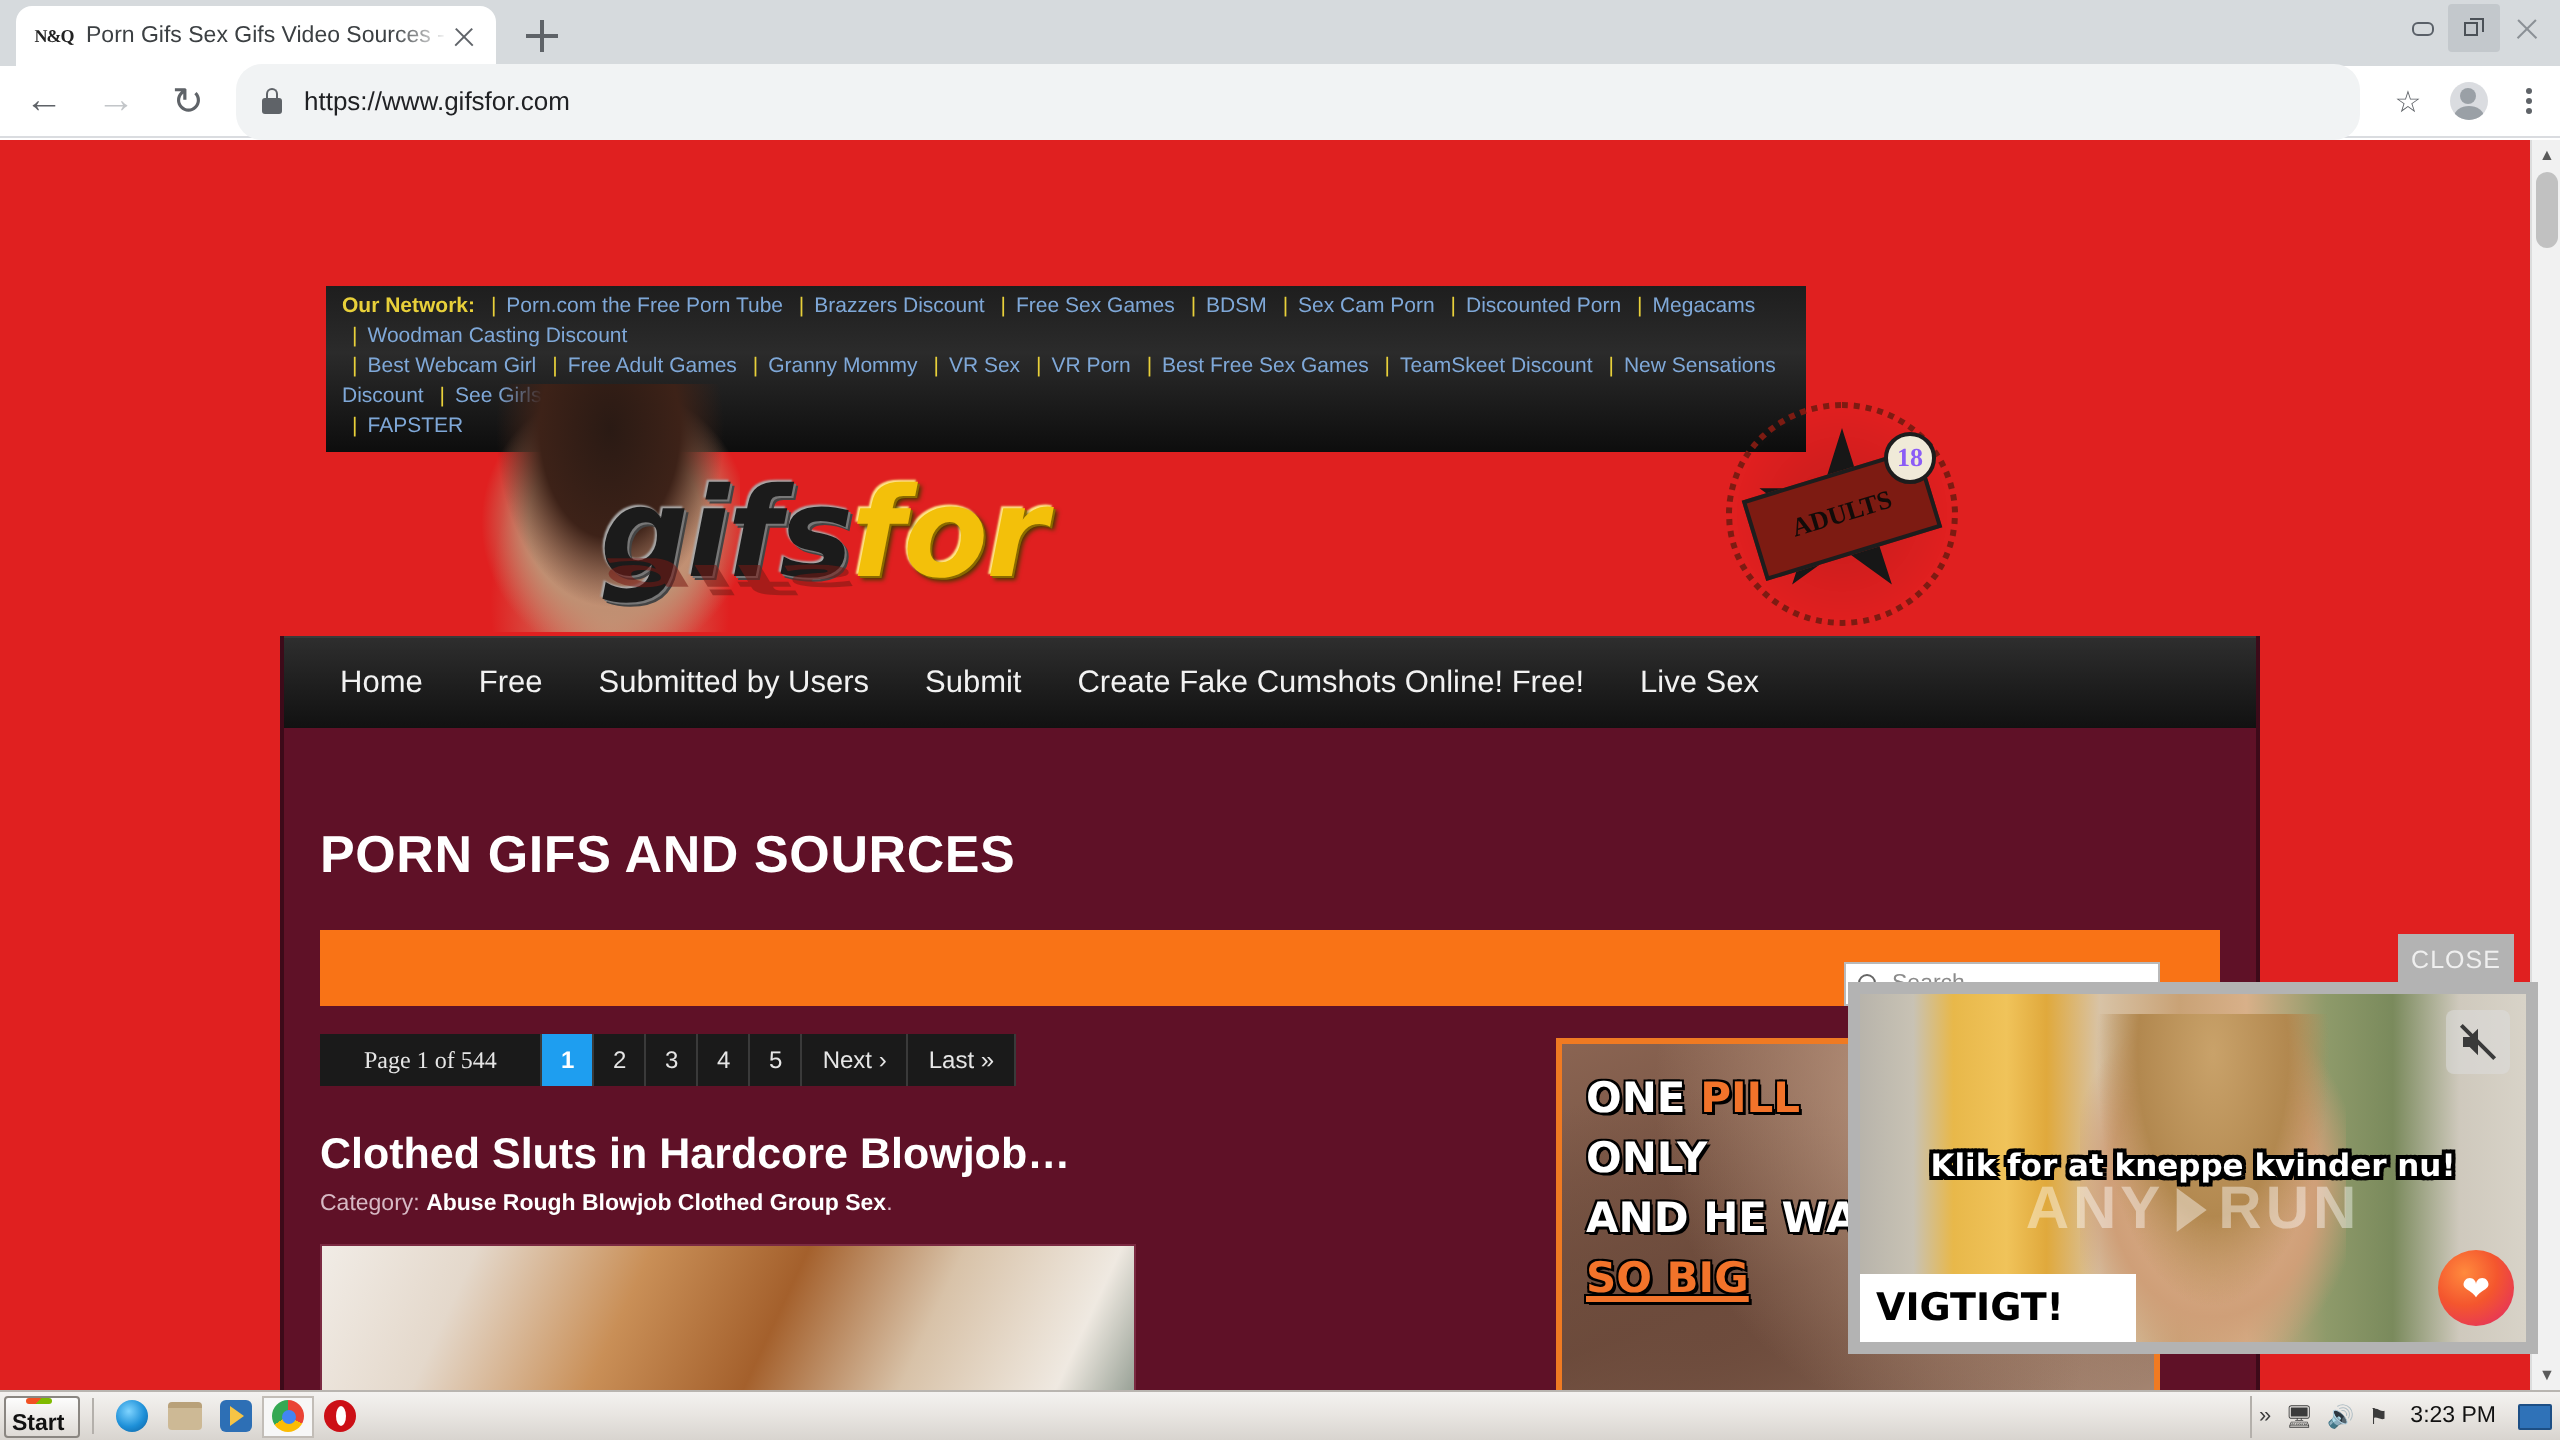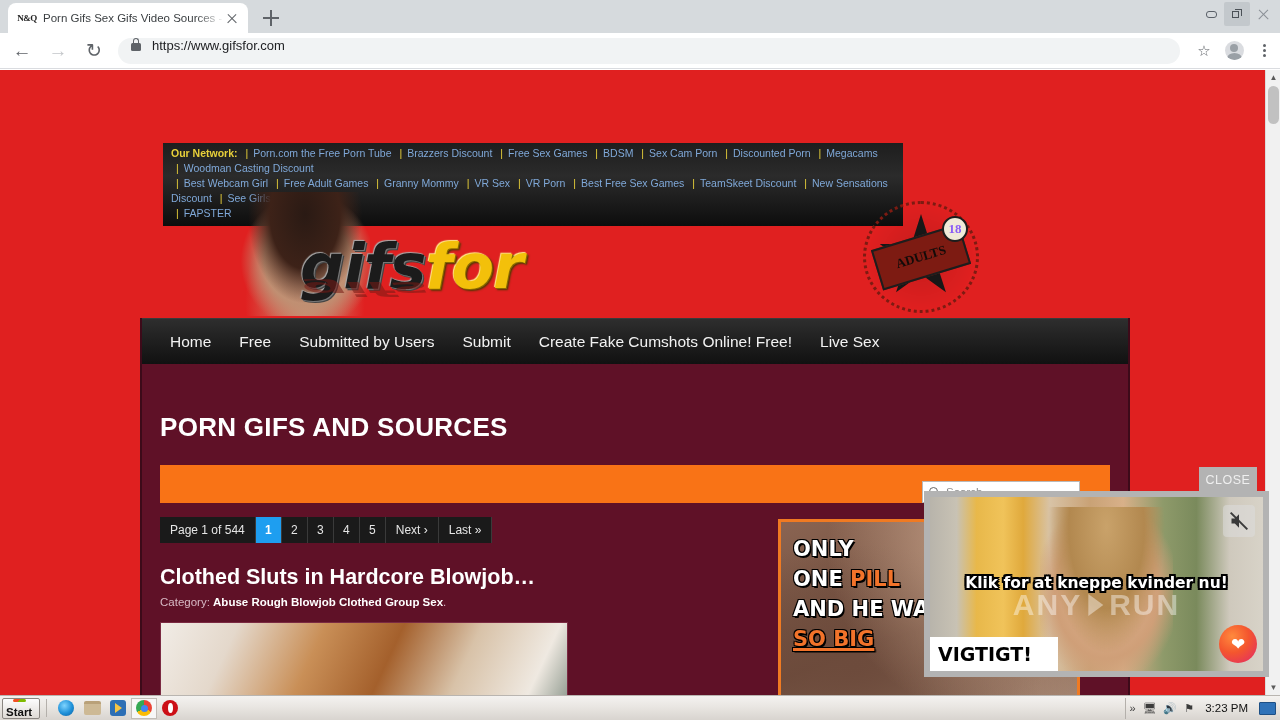--- a/index.html
+++ b/index.html
@@ -77,23 +77,23 @@
     background: #fff; display: flex; align-items: center;
     border-bottom: 1px solid #dadce0;
   }
   .nav-btn {
     width: 28px; height: 28px; margin-left: 8px;
     display: flex; align-items: center; justify-content: center;
     font-size: 19px; color: #5f6368;
   }
   .nav-btn.fwd { color: #c3c6c9; }
   .omnibox {
-    flex: 1; height: 26px; margin: 0 10px 0 10px;
+    flex: 1; height: 38px; margin: 0 10px 0 10px;
     background: #f1f3f4; border-radius: 13px;
-    display: flex; align-items: flex-start; padding: 0 12px;
+    display: flex; align-items: center; padding: 0 12px;
   }
   .lock-icon { width: 12px; height: 13px; margin-right: 10px; position: relative; }
   .lock-icon .body { position:absolute; left:1px; top:5px; width:10px; height:8px; background:#5f6368; border-radius:1.5px;}
   .lock-icon .shack{ position:absolute; left:3px; top:0px; width:6px; height:6px; border:1.5px solid #5f6368; border-bottom:none; border-radius:3px 3px 0 0;}
   .url-text { font-size: 13px; color: #202124; }
   .tool-icon {
     width: 28px; height: 28px; margin-right: 2px;
     display: flex; align-items: center; justify-content: center;
     color: #5f6368; font-size: 15px;
   }
@@ -269,21 +269,21 @@
   .content-row { display: flex; padding: 14px 18px 0 18px; }
   .col-left { width: 600px; }
   .col-right { width: 330px; margin-left: 18px; }
 
   .pager { display: flex; height: 26px; }
   .pager .pg {
     background: #1a1a1a; color: #e6e6e6; font-size: 12px;
     display: flex; align-items: center; justify-content: center;
     padding: 0 10px; border-right: 1px solid #3a3a3a;
   }
-  .pager .pg.info { padding: 0 10px; }
+  .pager .pg.info { padding: 0 22px; font-family: Liberation Serif, serif; }
   .pager .pg.num { min-width: 26px; padding: 0; }
   .pager .pg.active { background: #1e9ef0; color: #fff; font-weight: bold; }
 
   .post-title {
     color: #fff; font-size: 21.5px; font-weight: bold; margin-top: 22px;
   }
   .post-cat { margin-top: 6px; font-size: 11.5px; color: #d7b9c4; }
   .post-cat b { color: #fff; }
   .post-thumb {
     margin-top: 14px; width: 408px; height: 178px;
@@ -348,21 +348,21 @@
   }
   .popup-caption {
     position: absolute; left: 0; right: 0; top: 44%;
     text-align: center;
     font-family: "DejaVu Sans", sans-serif;
     font-size: 15.5px; font-weight: bold; color: #fff;
     text-shadow: 2px 2px 0 #000, -2px -2px 0 #000, 2px -2px 0 #000, -2px 2px 0 #000,
                  0 2px 0 #000, 2px 0 0 #000, 0 -2px 0 #000, -2px 0 0 #000;
   }
   .popup-vigtigt {
-    position: absolute; left: 0; bottom: 0; width: 128px; height: 34px;
+    position: absolute; left: 0; bottom: 0; width: 138px; height: 34px;
     background: #fff; display: flex; align-items: center; padding-left: 8px;
     font-family: "DejaVu Sans", sans-serif;
     font-size: 19px; font-weight: bold; color: #000;
   }
   .mute-icon {
     position: absolute; right: 8px; top: 8px; width: 32px; height: 32px;
     background: rgba(220,220,220,.55); border-radius: 4px;
     display: flex; align-items: center; justify-content: center;
   }
   .mute-icon svg { display: block; }
@@ -573,22 +573,22 @@
           <div class="post-cat">
             <span>Category:</span>
             <b>Abuse Rough Blowjob Clothed Group Sex</b><span>.</span>
           </div>
           <div class="post-thumb"></div>
         </div>
 
         <div class="col-right">
           <div class="ad-box">
             <div class="ad-txt">
+              <div><span>ONE </span><span class="hl">PILL</span></div>
               <div>ONLY</div>
-              <div><span>ONE </span><span class="hl">PILL</span></div>
               <div>AND HE WA</div>
               <div class="ul">SO BIG</div>
             </div>
 
             <div class="pill b"></div>
           </div>
         </div>
       </div>
     </div>
 

